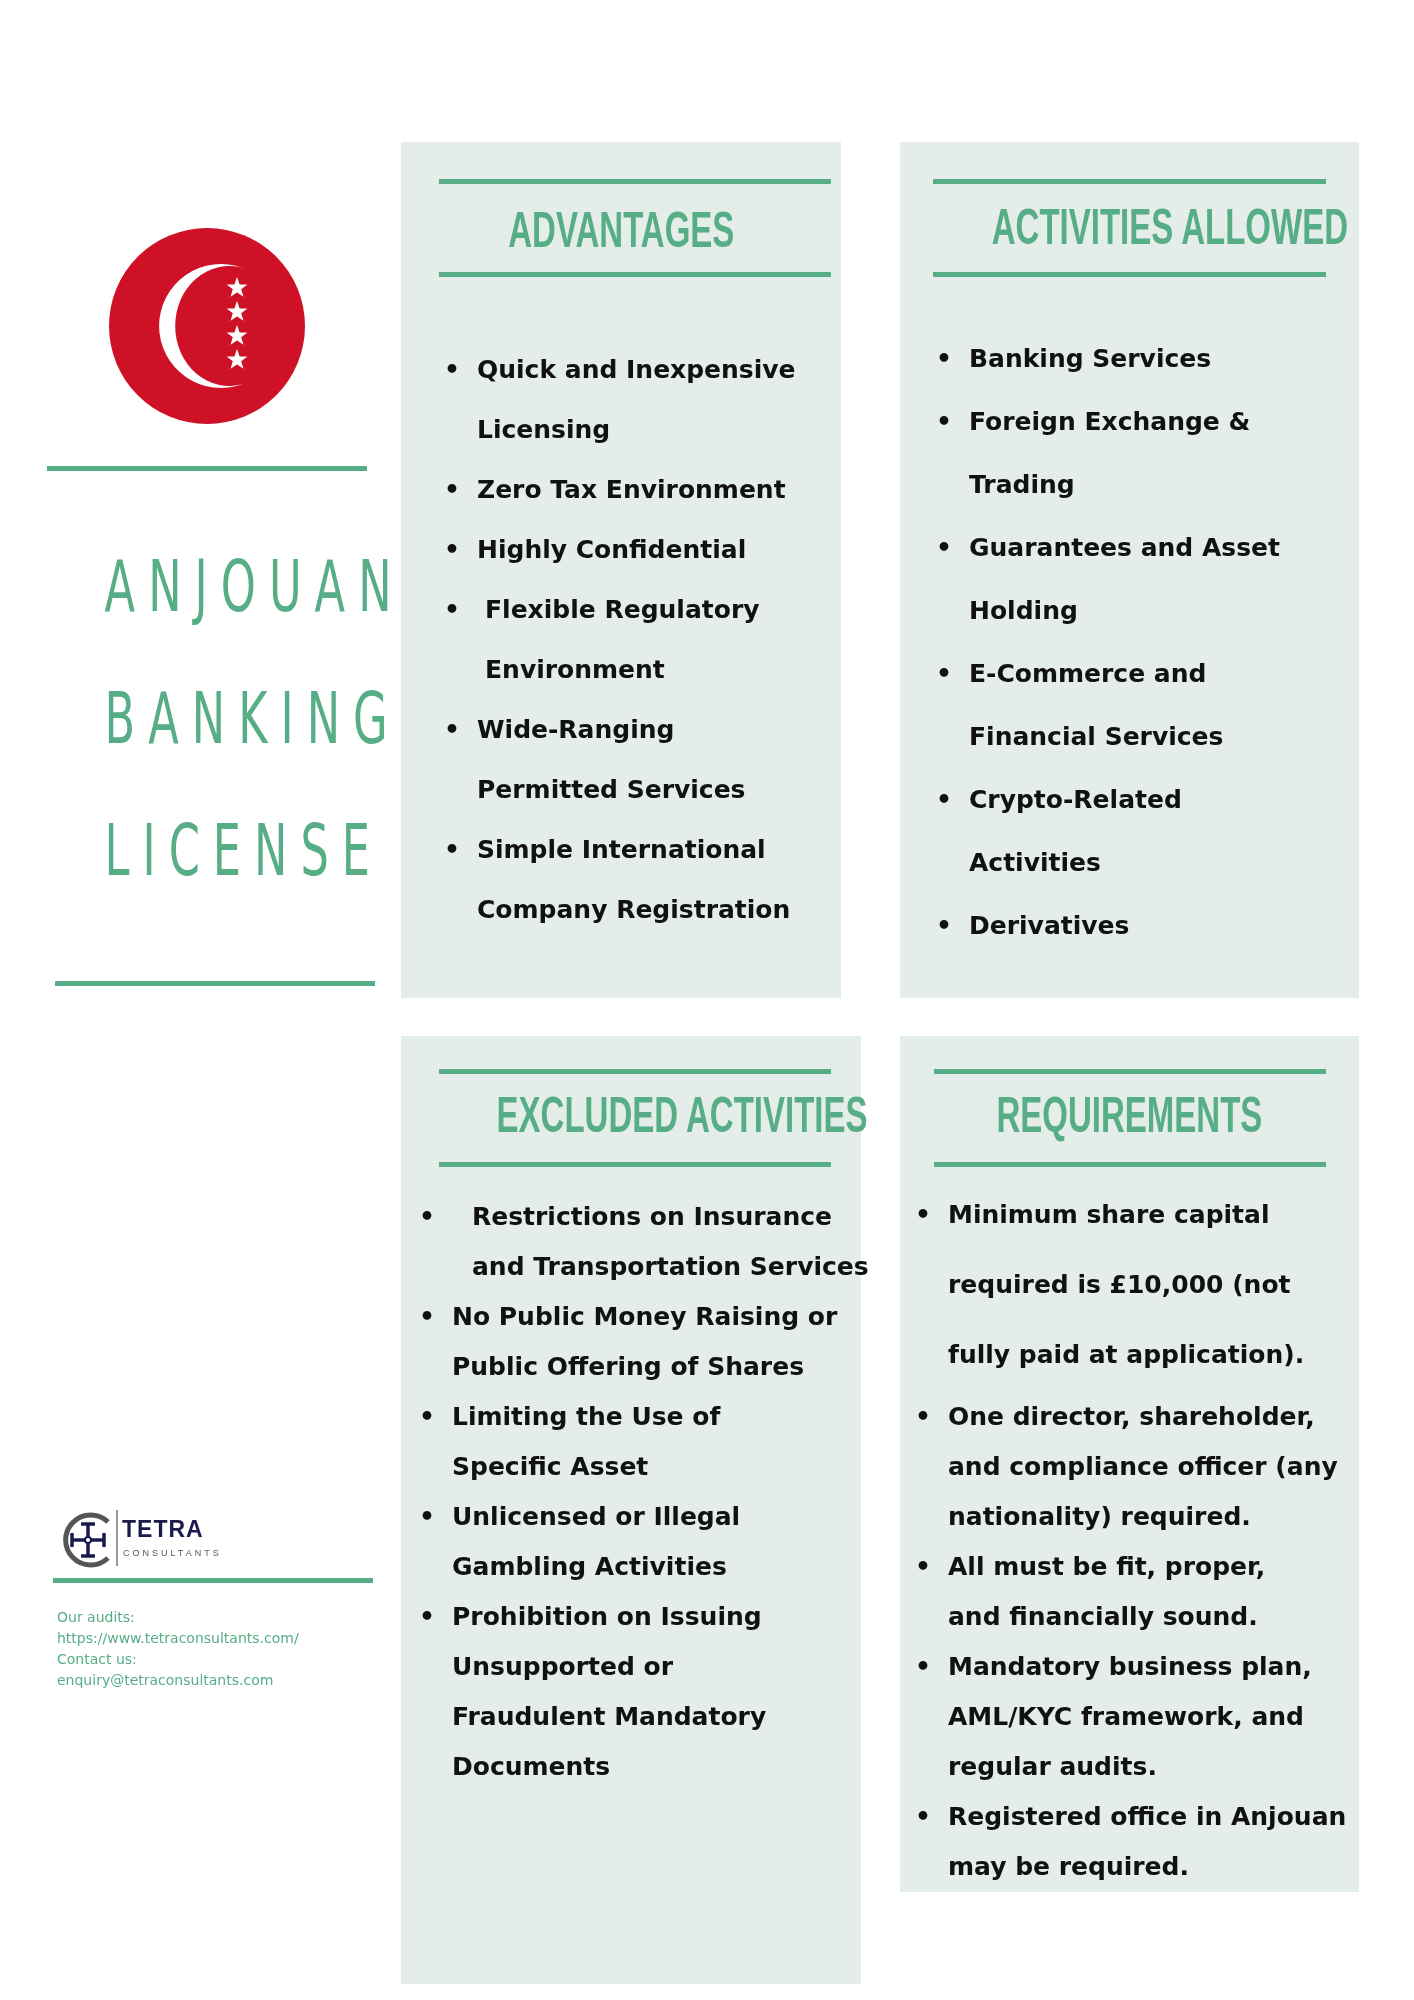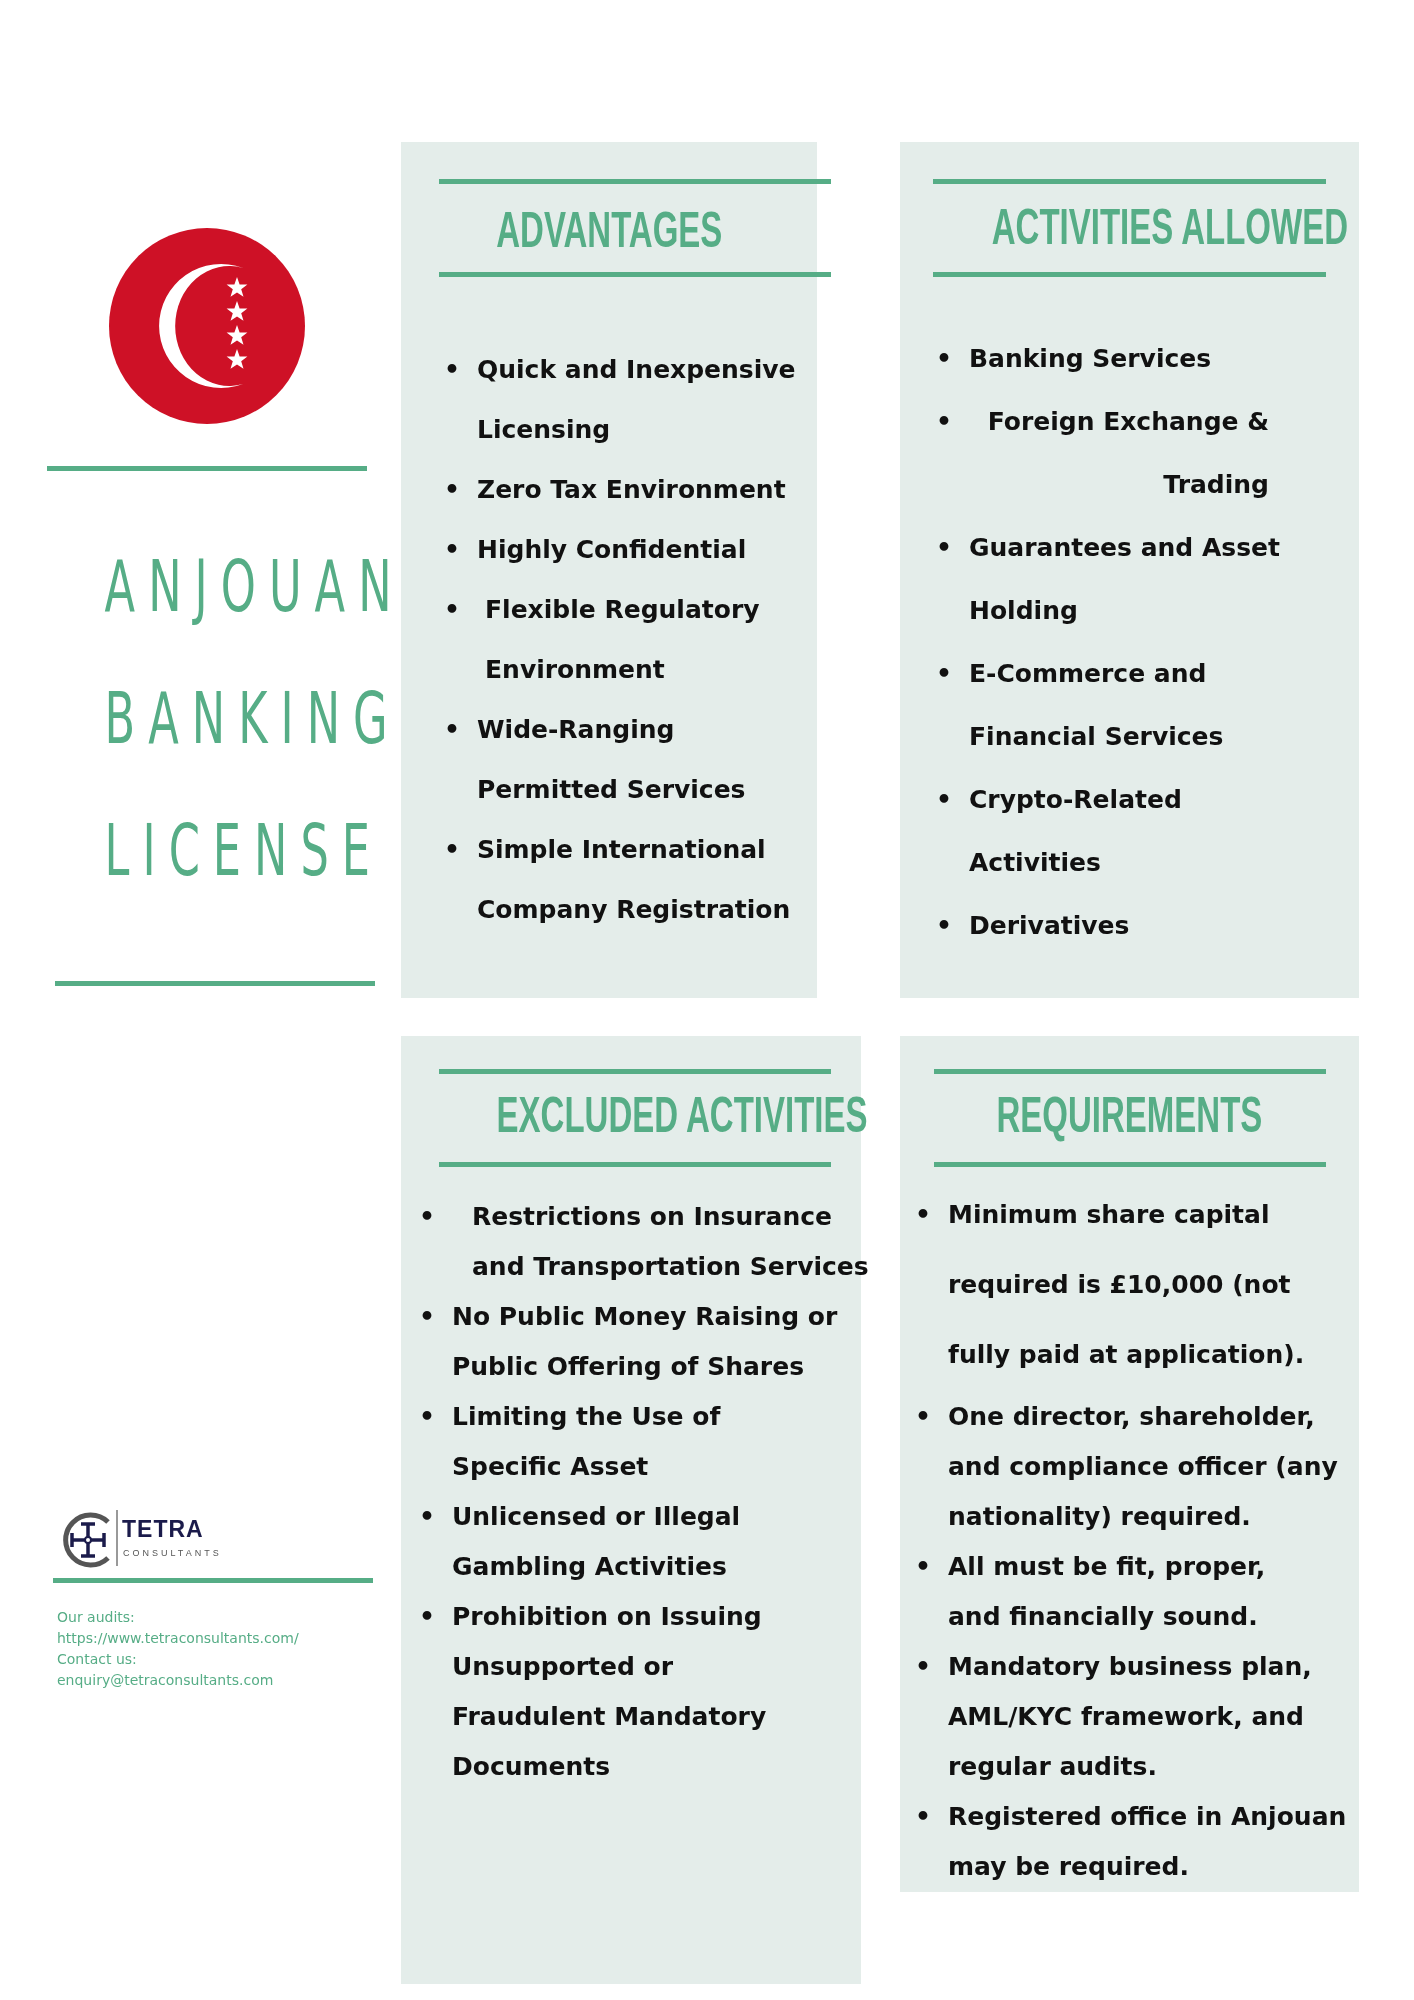--- a/index.html
+++ b/index.html
@@ -83,21 +83,21 @@
 
 <div class="abs rule" style="left:53px; top:1578px; width:320px;"></div>
 
 <div class="abs contact">
   <div>Our audits:</div>
   <div>https://www.tetraconsultants.com/</div>
   <div>Contact us:</div>
   <div>enquiry@tetraconsultants.com</div>
 </div>
 
-<div class="abs panel" style="left:401px; top:142px; width:416px; height:856px;">
+<div class="abs panel" style="left:401px; top:142px; width:416px; height:856px;padding-left:24px;">
   <div class="hline" style="left:38px; width:392px; top:37px;"></div>
   <div class="heading" style="top:63px;"><span>ADVANTAGES</span></div>
   <div class="hline" style="left:38px; width:392px; top:130px;"></div>
   <ul class="list" style="left:76px; top:198px; width:380px;">
     <li style="line-height:60px;">
         <span class="bullet">•</span>
         <span class="txt" style="width:345px;">Quick and Inexpensive Licensing</span>
       </li>
     <li style="line-height:60px;">
         <span class="bullet">•</span>
@@ -126,21 +126,21 @@
   <div class="hline" style="left:33px; width:393px; top:37px;"></div>
   <div class="heading" style="top:60px;"><span>ACTIVITIES ALLOWED</span></div>
   <div class="hline" style="left:33px; width:393px; top:130px;"></div>
   <ul class="list" style="left:69px; top:185px; width:380px;">
     <li style="line-height:63px;">
         <span class="bullet">•</span>
         <span class="txt">Banking Services</span>
       </li>
     <li style="line-height:63px;">
         <span class="bullet">•</span>
-        <span class="txt" style="width:300px;text-align:right;">Foreign Exchange &amp; Trading</span>
+        <span class="txt" style="width:300px;">Foreign Exchange &amp; Trading</span>
       </li>
     <li style="line-height:63px;">
         <span class="bullet">•</span>
         <span class="txt" style="width:345px;">Guarantees and Asset Holding</span>
       </li>
     <li style="line-height:63px;">
         <span class="bullet">•</span>
         <span class="txt" style="width:290px;">E-Commerce and Financial Services</span>
       </li>
     <li style="line-height:63px;">

